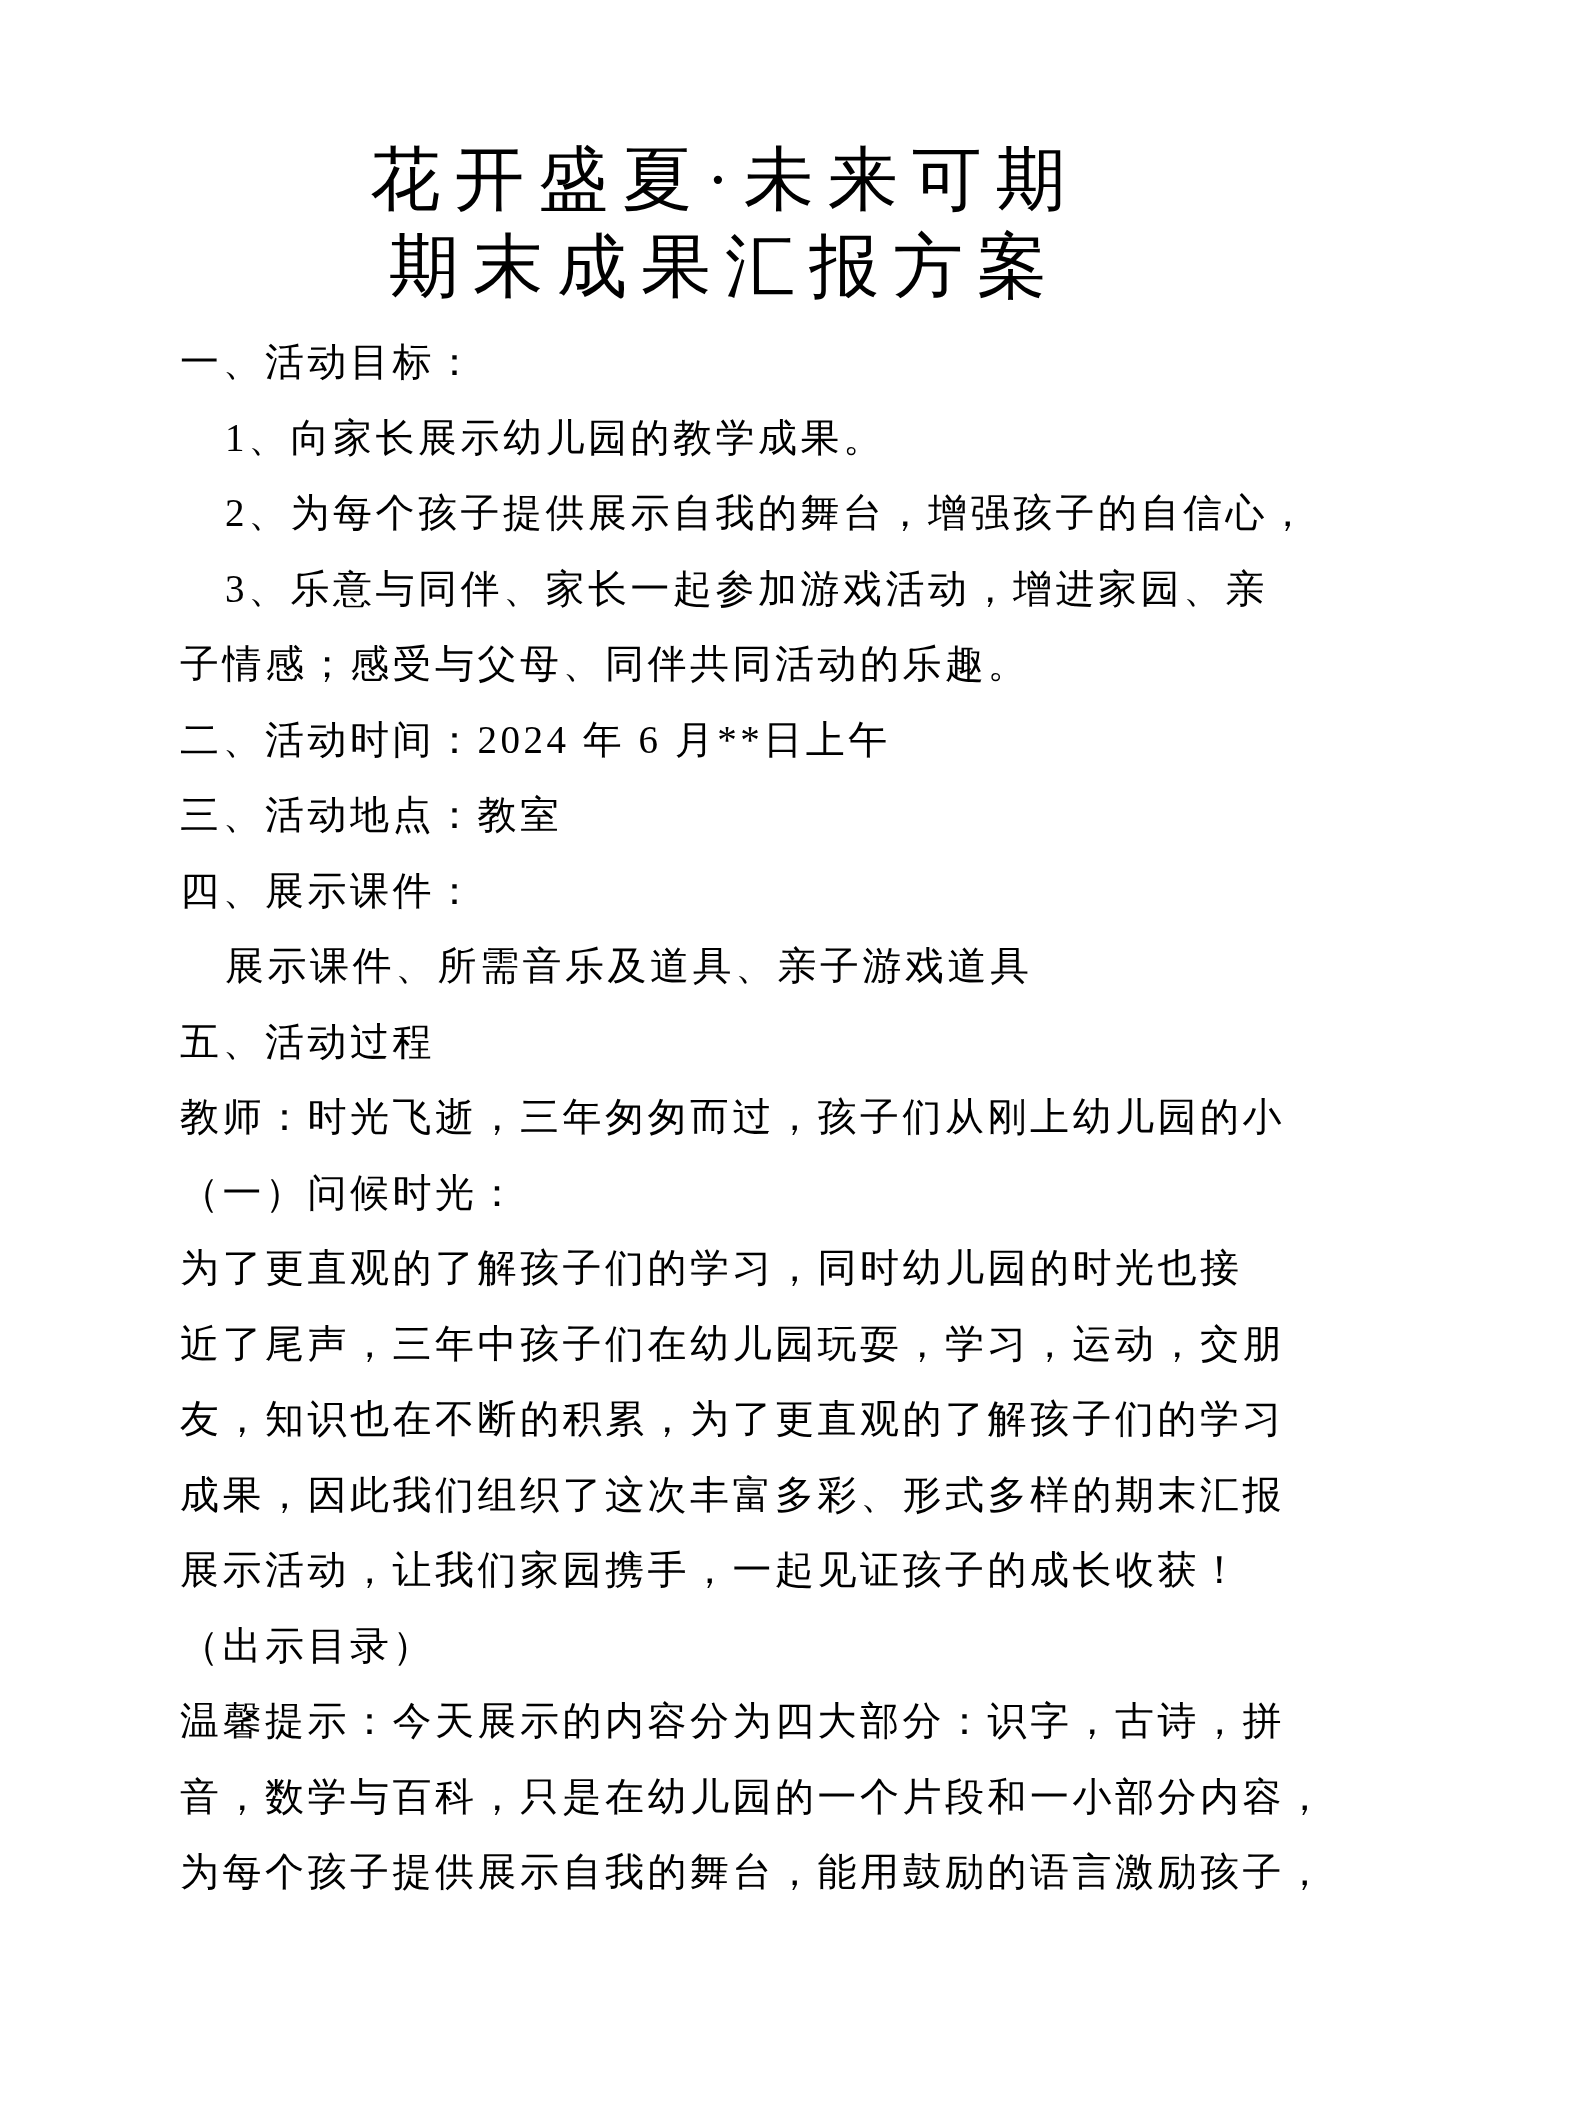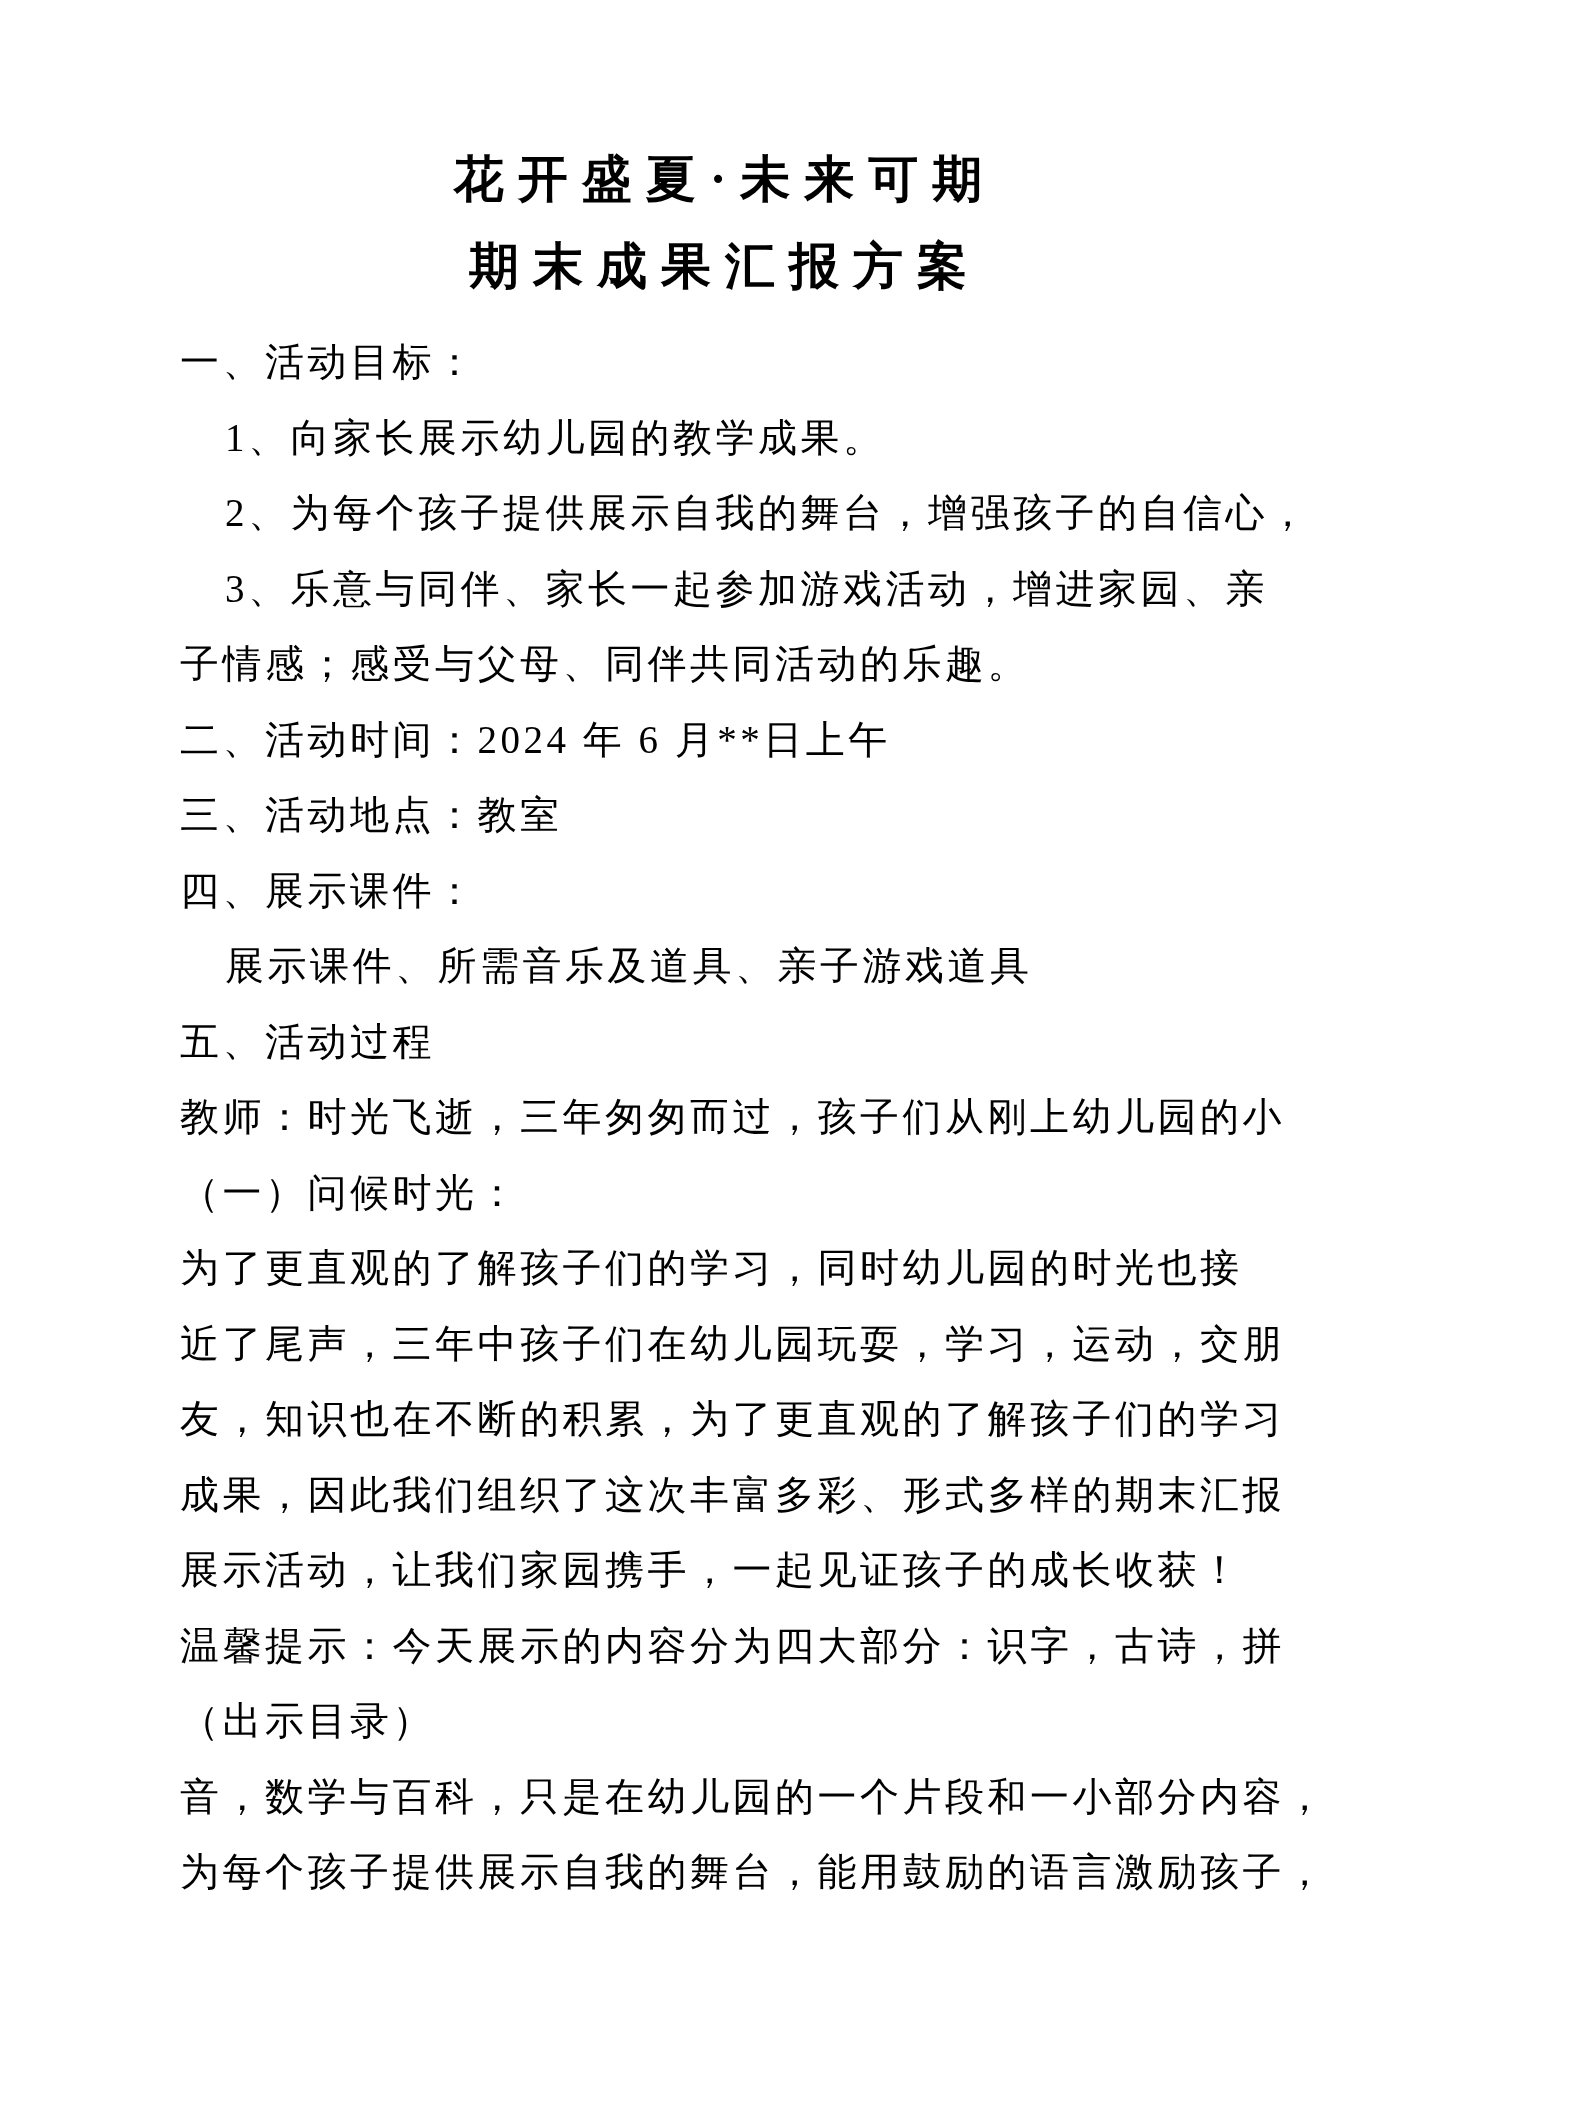--- a/index.html
+++ b/index.html
@@ -12,22 +12,22 @@
     color: #000000;
     font-family: "Liberation Serif", "DejaVu Serif", serif;
     overflow: hidden;
   }
   .titles {
     width: 1450px;
     padding-top: 136px;
     text-align: center;
   }
   .title-line {
-    font-size: 50px;
-    font-weight: bold;
+    font-size: 70px;
+    font-weight: normal;
     line-height: 87px;
     letter-spacing: 14px;
     white-space: nowrap;
   }
   .content {
     margin: 14px 100px 0 180px;
   }
   .line {
     font-size: 39px;
     line-height: 75.5px;
@@ -70,21 +70,21 @@
 
     <div class="line">教师：时光飞逝，三年匆匆而过，孩子们从刚上幼儿园的小</div>
 
     <div class="line heading">（一）问候时光：</div>
     <div class="line">为了更直观的了解孩子们的学习，同时幼儿园的时光也接</div>
     <div class="line">近了尾声，三年中孩子们在幼儿园玩耍，学习，运动，交朋</div>
     <div class="line">友，知识也在不断的积累，为了更直观的了解孩子们的学习</div>
     <div class="line">成果，因此我们组织了这次丰富多彩、形式多样的期末汇报</div>
     <div class="line">展示活动，让我们家园携手，一起见证孩子的成长收获！</div>
 
+    <div class="line">（出示目录）</div>
+
     <div class="line">温馨提示：今天展示的内容分为四大部分：识字，古诗，拼</div>
-
-    <div class="line">（出示目录）</div>
     <div class="line">音，数学与百科，只是在幼儿园的一个片段和一小部分内容，</div>
     <div class="line">为每个孩子提供展示自我的舞台，能用鼓励的语言激励孩子，</div>
 
   </div>
 
 </div>
 
 </body></html>

